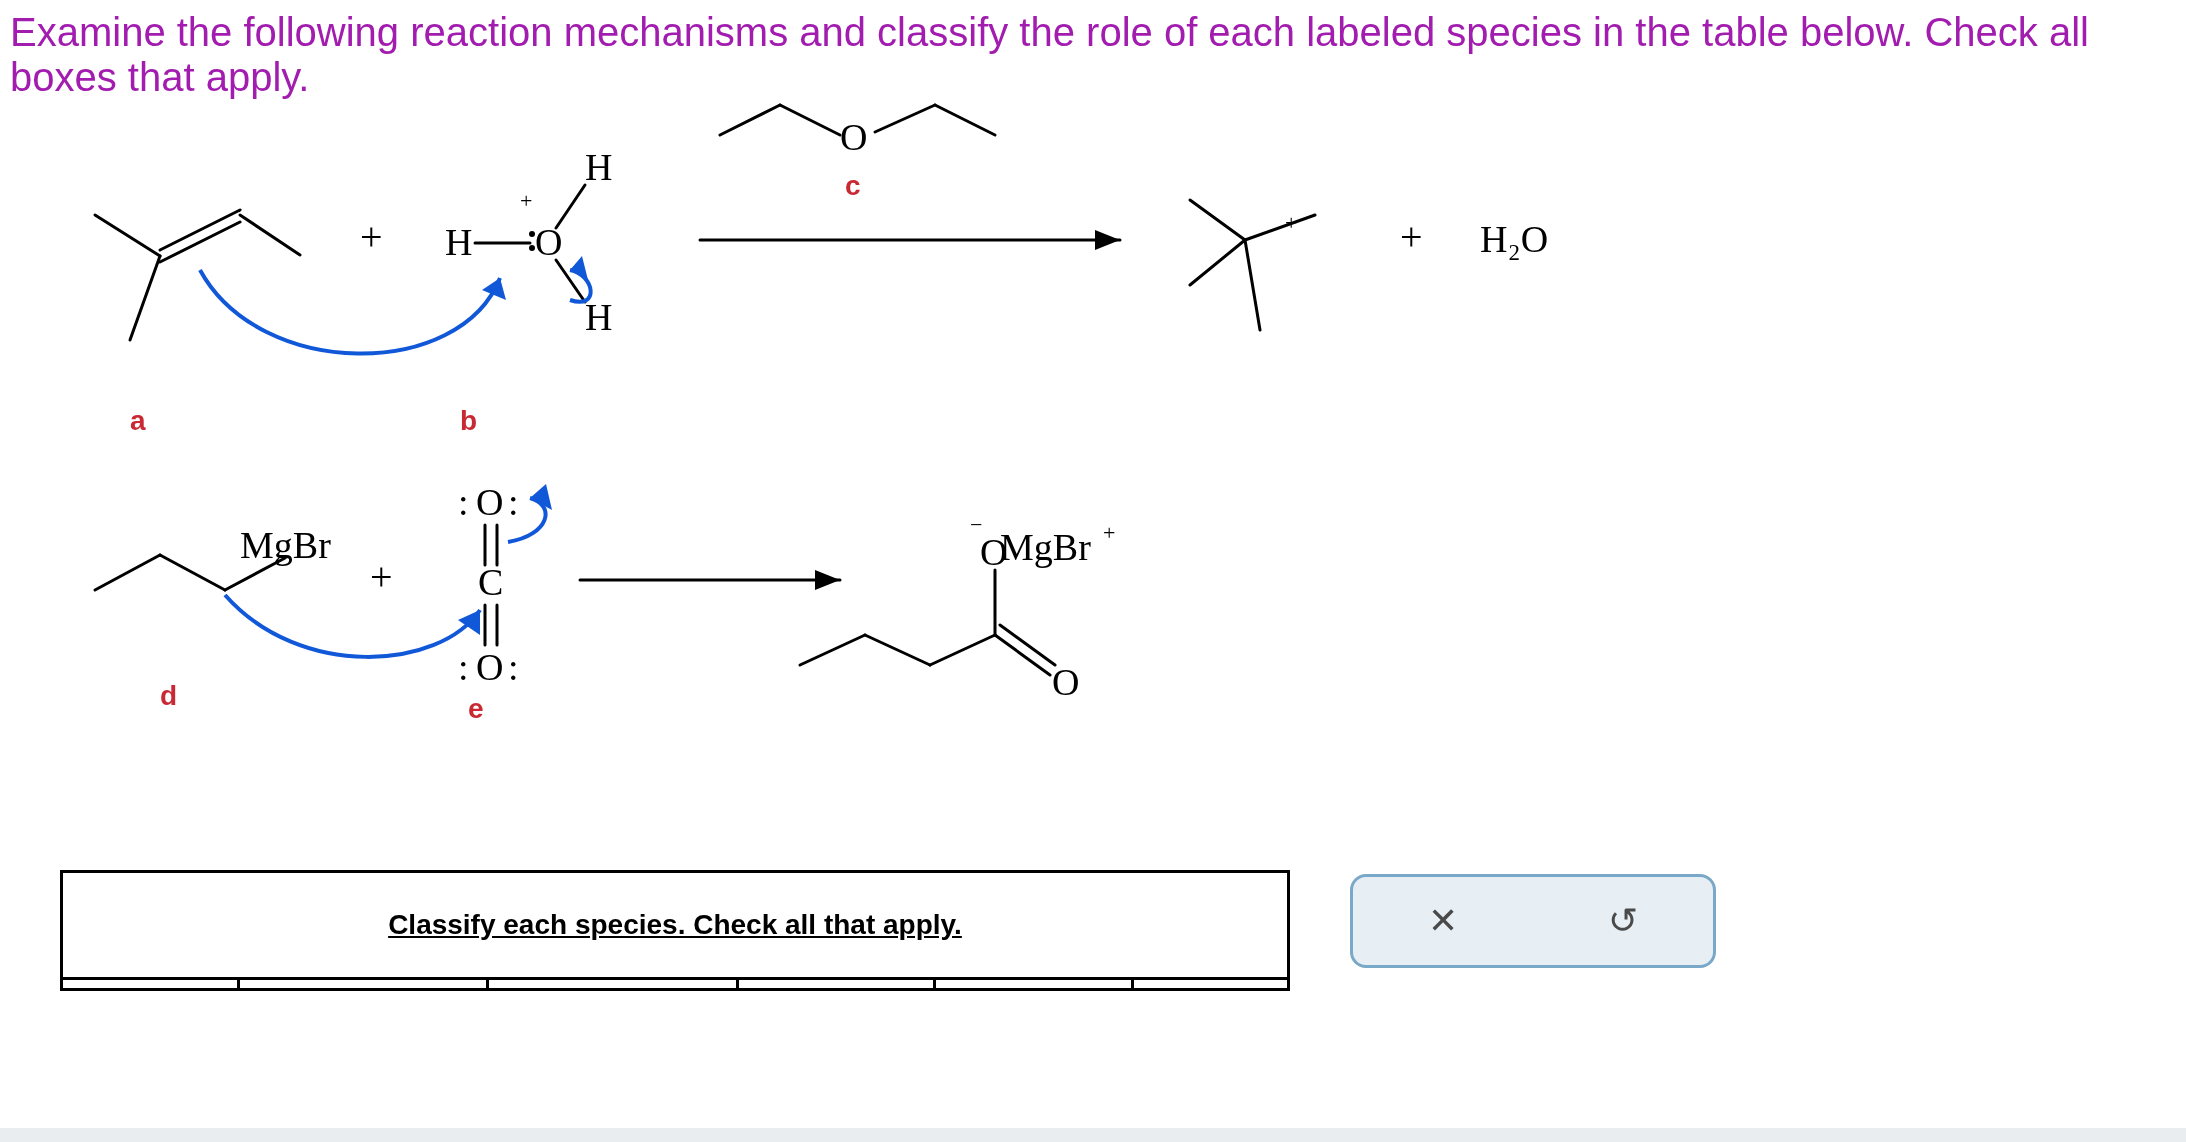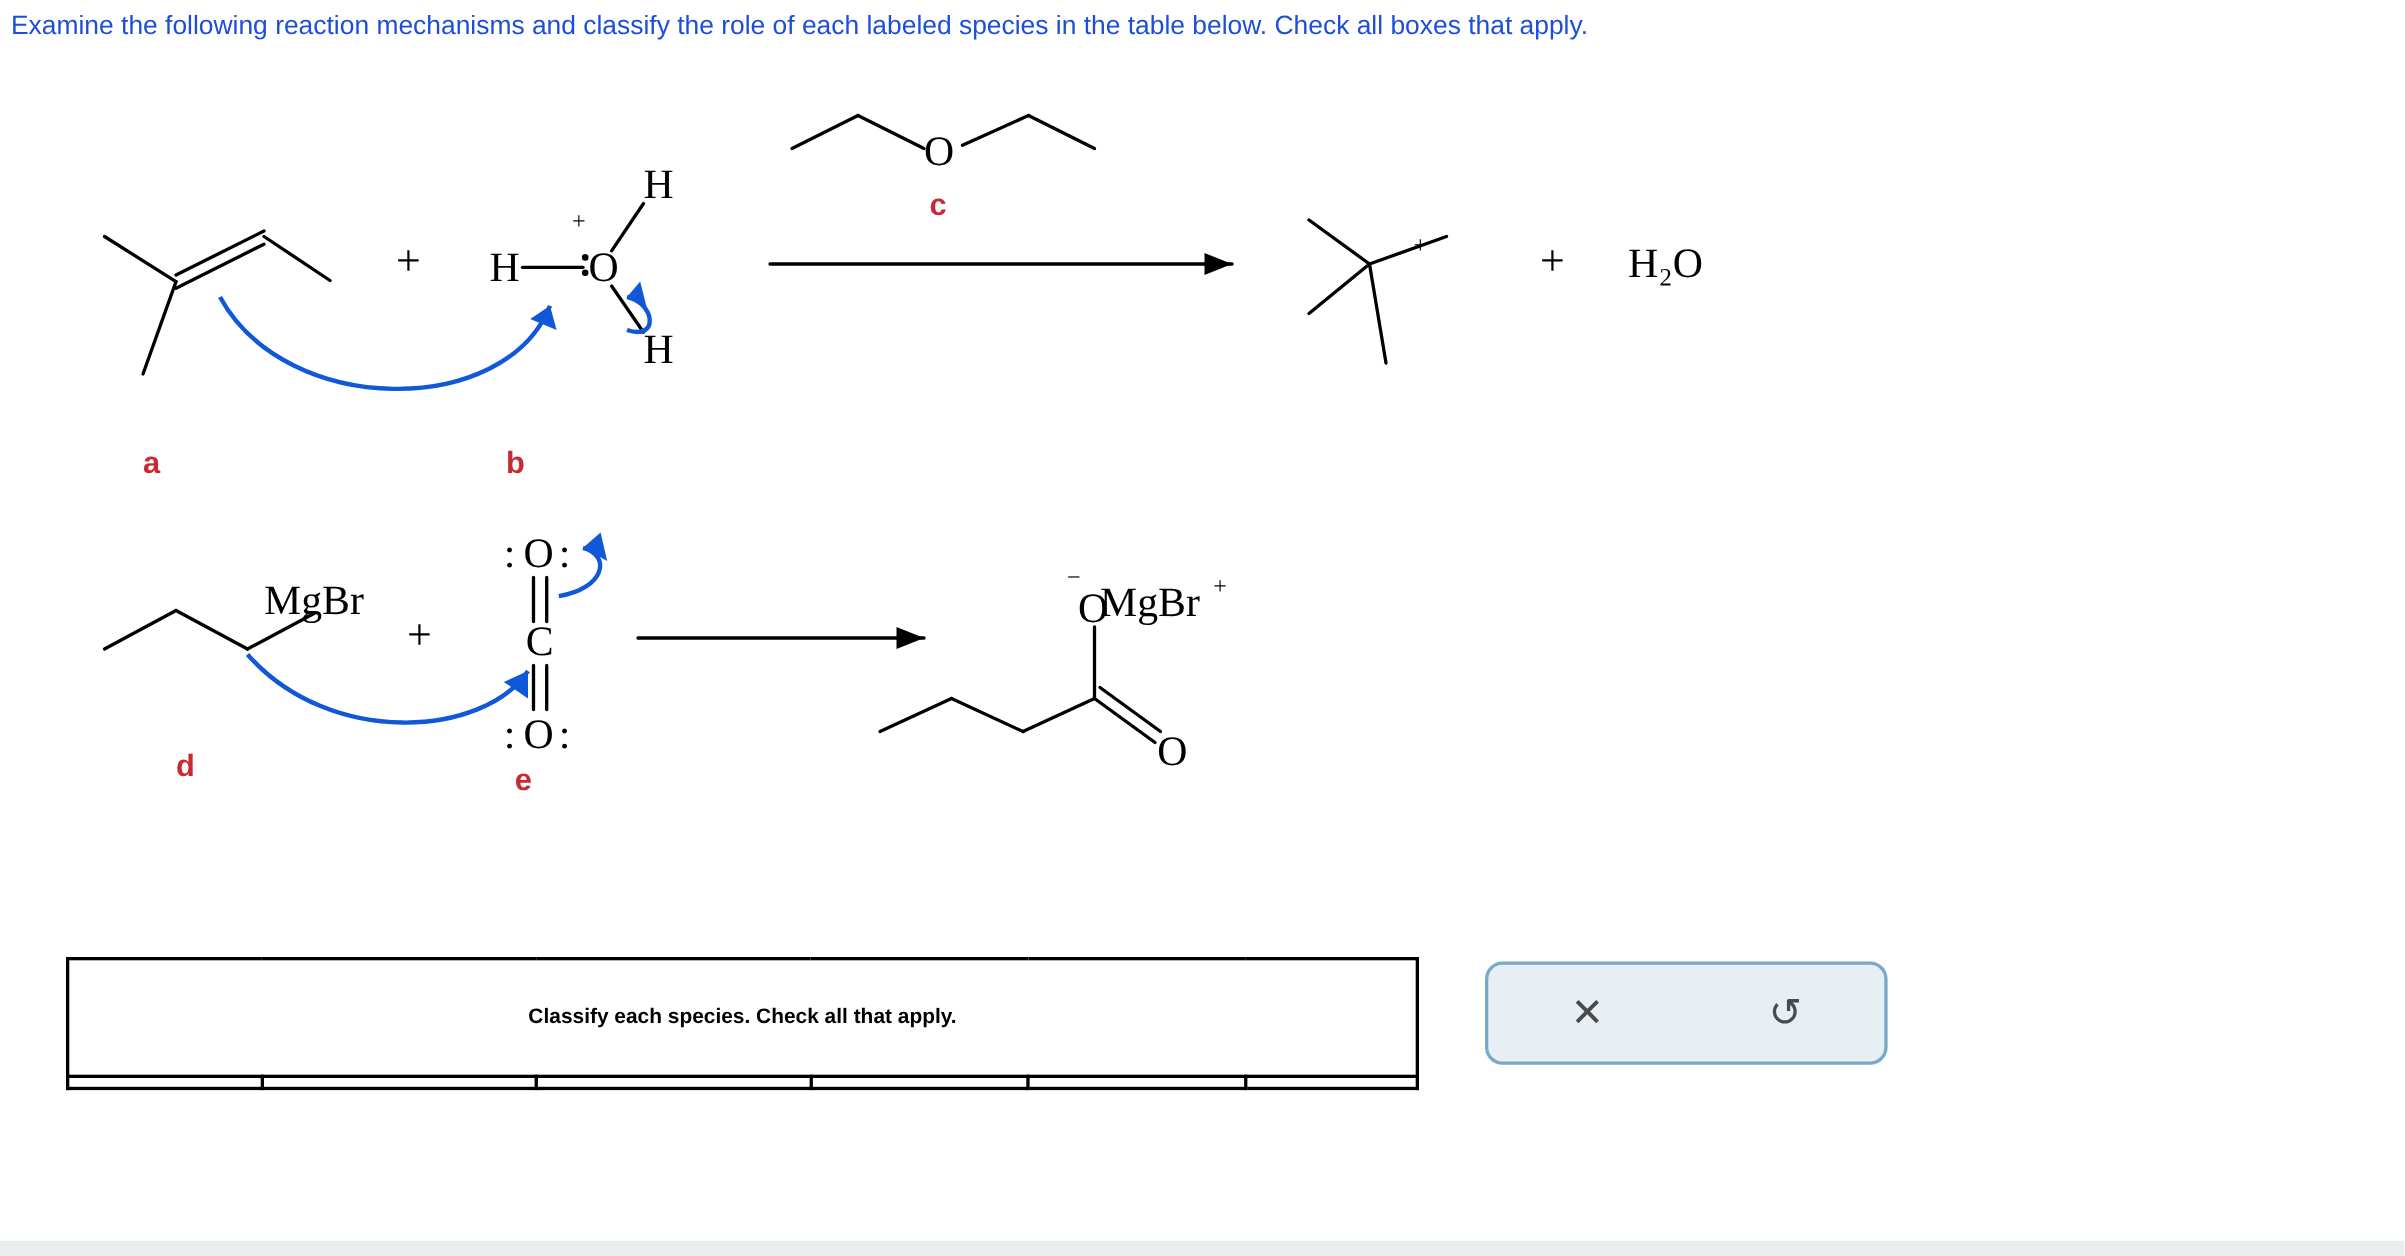--- a/index.html
+++ b/index.html
@@ -13,22 +13,22 @@
   }
   .page {
     position: relative;
     width: 2186px;
     height: 1142px;
   }
   .question {
     position: absolute;
     top: 10px;
     left: 10px;
-    font-size: 24px;
-    color: #1d4ed8;
+    font-size: 40px;
+    color: #a21caf;
     font-family: Verdana, Arial, sans-serif;
   }
 
   
   .reactions {
     position: absolute;
     top: 80px;
     left: 40px;
     width: 2000px;
     height: 760px;
@@ -59,23 +59,24 @@
     table-layout: fixed;
   }
   table.classify th, table.classify td {
     border: 3px solid #000;
     font-family: Verdana, Arial, sans-serif;
     text-align: center;
     vertical-align: middle;
     padding: 12px 8px;
   }
   table.classify .caption-cell {
-    font-size: 19px;
+    font-size: 28px;
     font-weight: bold;
     height: 80px;
+    text-decoration: underline;
   }
   table.classify .hdr {
     font-size: 26px;
     font-weight: bold;
     height: 100px;
   }
   table.classify .hidden-row td {
     border-top: 3px solid #000;
     height: 8px;
     padding: 0;

